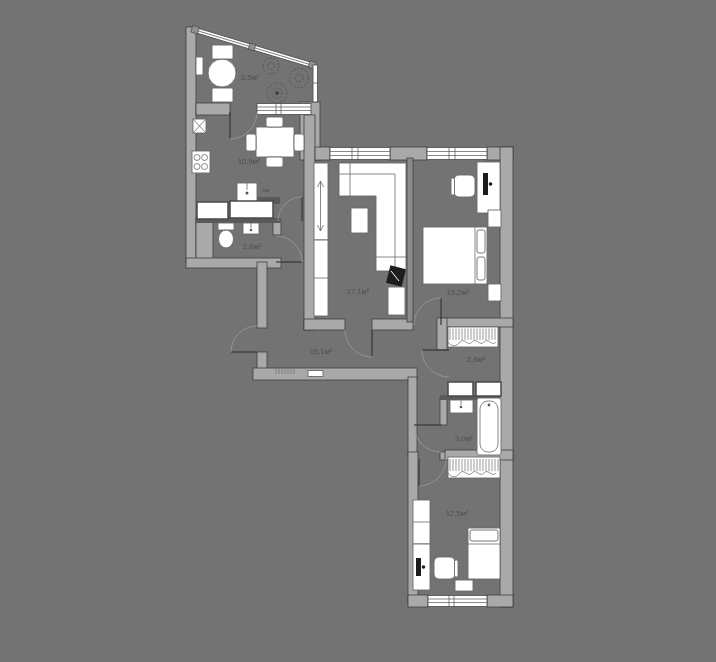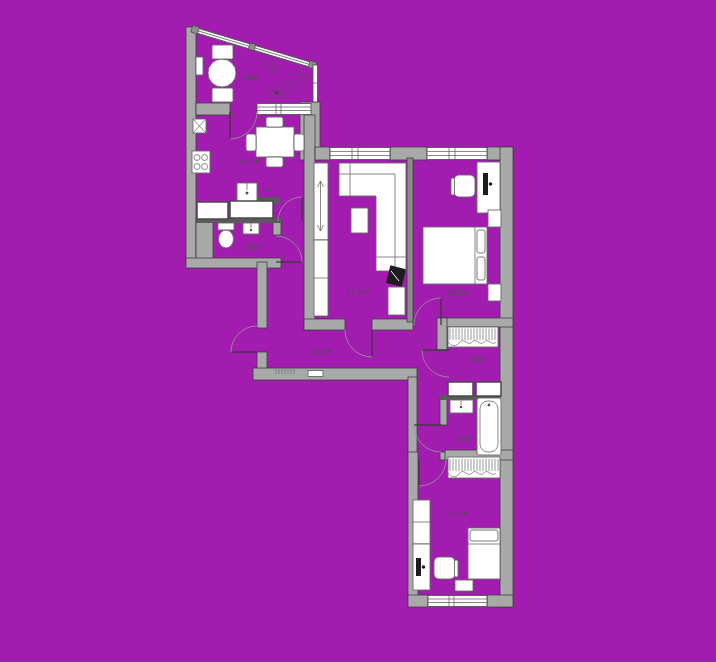--- a/index.html
+++ b/index.html
@@ -1,16 +1,16 @@
 <!DOCTYPE html>
 <html><head>
 <meta charset="utf-8">
 <style>
   html,body{margin:0;padding:0;background:#ffffff;}
-  .plan-wrap{width:716px;height:662px;position:relative;background:#a21caf;overflow:hidden;}
+  .plan-wrap{width:716px;height:662px;position:relative;background:#737373;overflow:hidden;}
   svg{display:block;}
   text.area{font-family:"Liberation Sans",sans-serif;font-size:7.6px;fill:#4f4f4f;text-anchor:middle;}
   text.tiny{font-family:"Liberation Sans",sans-serif;font-size:5.6px;fill:#4f4f4f;text-anchor:middle;}
   .furn{fill:#ffffff;stroke:#6a6a6a;stroke-width:0.9;}
   .furnb{fill:#ffffff;stroke:#4a4a4a;stroke-width:1.5;}
   .thin{stroke:#6a6a6a;stroke-width:0.8;fill:none;}
   .arc{stroke:#9a9a9a;stroke-width:0.8;fill:none;}
   .leaf{stroke:#3c3c3c;stroke-width:1.3;fill:none;}
   .win{fill:#ffffff;stroke:#555555;stroke-width:0.9;}
   .winline{stroke:#555555;stroke-width:0.7;fill:none;}

